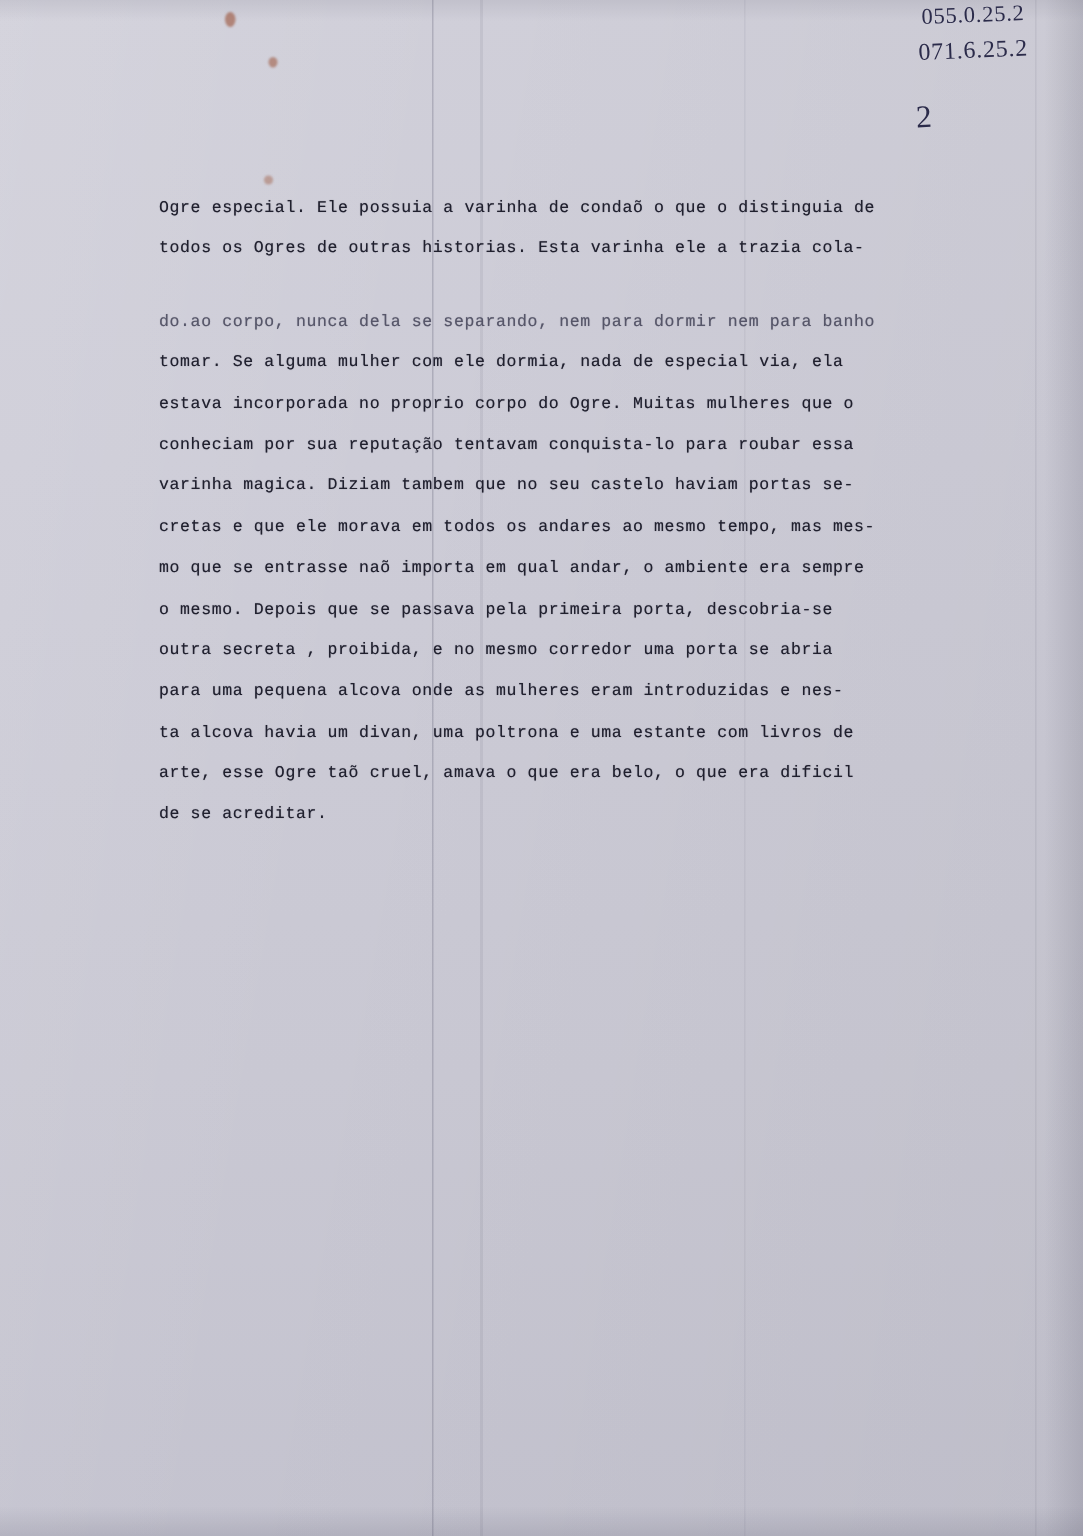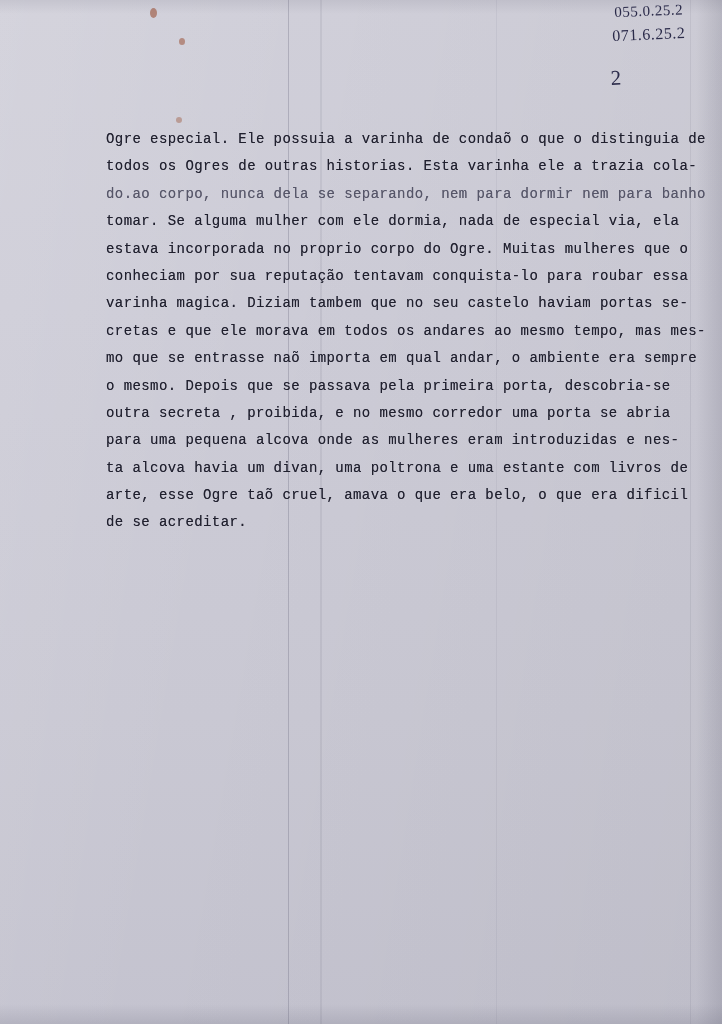--- a/index.html
+++ b/index.html
@@ -93,33 +93,34 @@
   }
 
   
   .typescript {
     position: absolute;
     left: 106px;
     top: 126px;
     width: 530px;
     color: #20202e;
     font-family: "Liberation Mono", monospace;
-    font-size: 14px;
+    font-size: 11px;
     line-height: 27.4px;
     letter-spacing: 0.42px;
     white-space: pre;
     text-shadow: 0 0 0.6px rgba(30,30,50,0.55);
   }
   .typescript .line {
     display: block;
     height: 27.4px;
   }
   .typescript .line.faint {
     color: #3d3d52;
     opacity: 0.82;
+    margin-top: 21px;
   }
 </style>
 </head>
 <body>
 
 <div class="scan">
 
   <div class="edge-shadow-top"></div>
   <div class="edge-shadow-right"></div>
   <div class="edge-shadow-bottom"></div>

